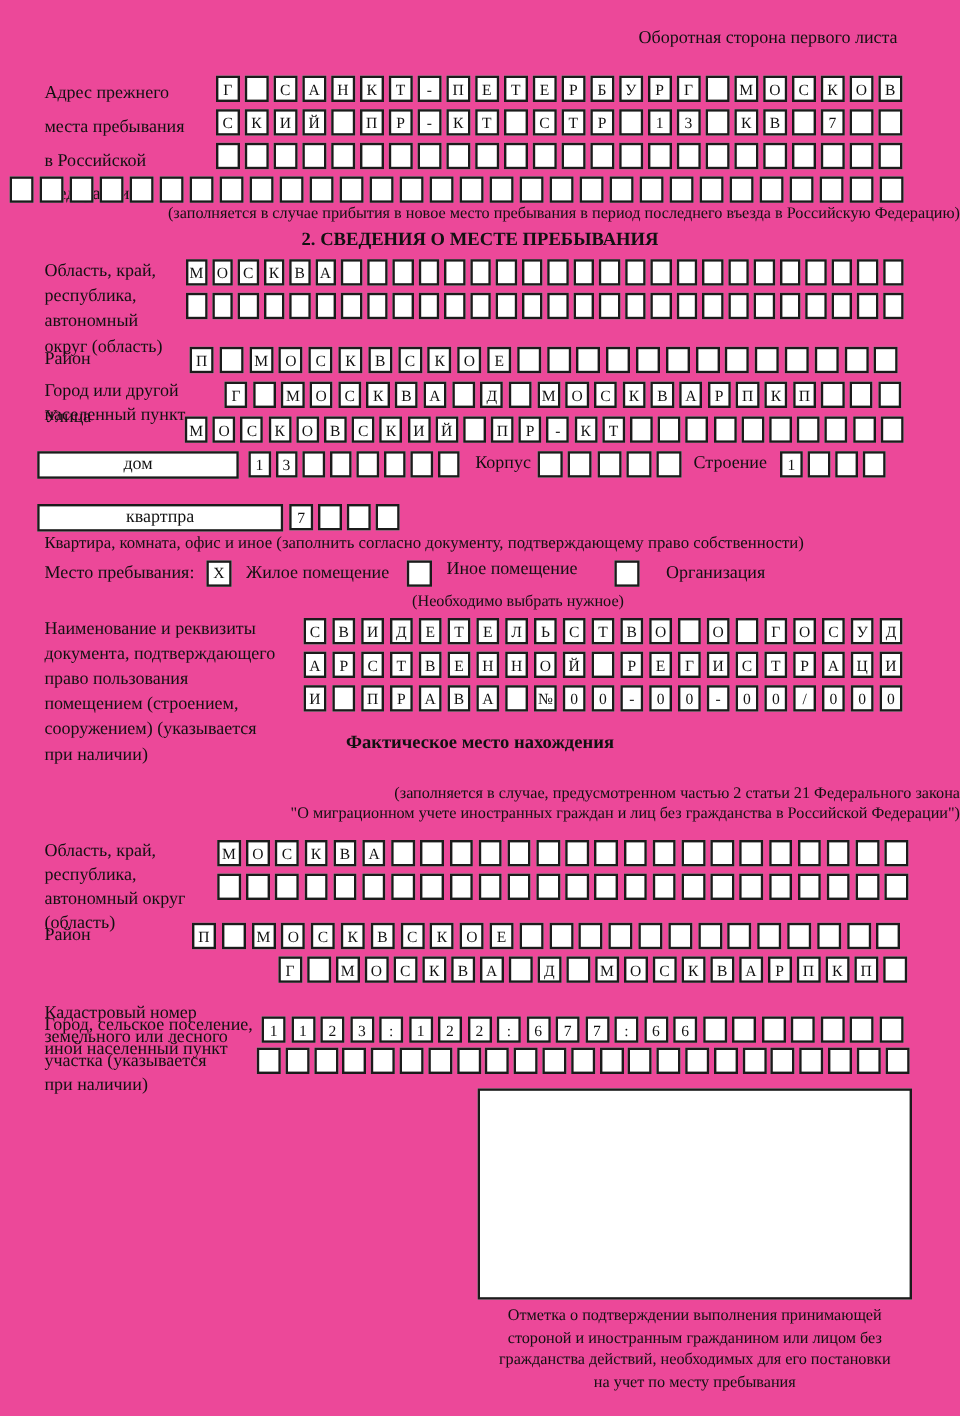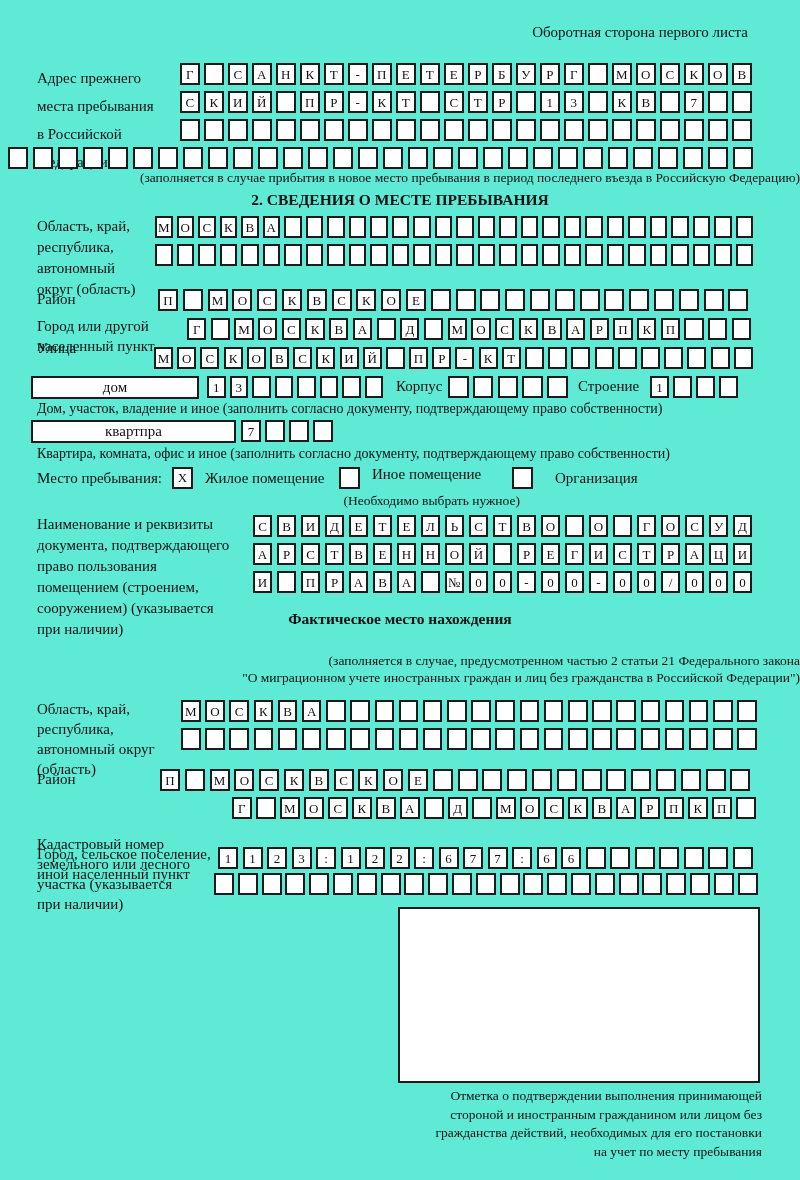--- a/index.html
+++ b/index.html
@@ -1,16 +1,16 @@
 <!DOCTYPE html>
 <html><head>
 <meta charset="utf-8">
 <style>
   html,body{margin:0;padding:0;background:#fff;}
-  .page{position:relative;width:800px;height:1180px;background:#5eead4;
+  .page{position:relative;width:800px;height:1180px;background:#ec4899;
         font-family:"Liberation Serif","DejaVu Serif",serif;color:#111;overflow:hidden;}
   .cellrow{position:absolute;display:flex;gap:var(--g,4px);}
   .cell{flex:none;width:var(--cw,19px);height:22px;box-sizing:border-box;
         border:2px solid #1b1b1b;background:#fff;display:flex;align-items:center;
         justify-content:center;font-size:13px;line-height:1;}
   .lbl{position:absolute;font-size:15px;line-height:19px;white-space:pre-line;}
   .note{position:absolute;font-size:13.5px;white-space:pre-line;}
   .center{left:0;width:800px;text-align:right;}
   .title{position:absolute;left:0;width:800px;text-align:center;
          font-weight:bold;font-size:15.5px;}
@@ -317,21 +317,20 @@
       <span class="cell"></span>
       <span class="cell"></span>
     </div>
   <div class="inl" style="left:578px;top:378px;">Строение</div>
   <div class="cellrow" style="left:650px;top:376px;--cw:19px;--g:4px;">
       <span class="cell">1</span>
       <span class="cell"></span>
       <span class="cell"></span>
       <span class="cell"></span>
     </div>
-  <div class="note" style="left:37px;top:401px;font-size:14px;">Дом, участок, владение и иное (заполнить согласно документу, подтверждающему право собственности)</div>
 
   <div class="labelbox" style="left:31px;top:420px;width:205px;">квартпра</div>
   <div class="cellrow" style="left:241px;top:420px;--cw:20px;--g:4px;">
       <span class="cell">7</span>
       <span class="cell"></span>
       <span class="cell"></span>
       <span class="cell"></span>
     </div>
   <div class="note" style="left:37px;top:446px;font-size:14px;">Квартира, комната, офис и иное (заполнить согласно документу, подтверждающему право собственности)</div>
 
@@ -584,18 +583,18 @@
       <span class="cell"></span>
       <span class="cell"></span>
       <span class="cell"></span>
       <span class="cell"></span>
       <span class="cell"></span>
       <span class="cell"></span>
       <span class="cell"></span>
     </div>
 
   <div class="stamp" style="left:398px;top:907px;width:362px;height:176px;"></div>
-  <div class="note" style="left:396px;top:1087px;width:366px;text-align:right;line-height:18.5px;">Отметка о подтверждении выполнения принимающей
+  <div class="note" style="left:396px;top:1087px;width:366px;text-align:center;line-height:18.5px;">Отметка о подтверждении выполнения принимающей
 стороной и иностранным гражданином или лицом без
 гражданства действий, необходимых для его постановки
 на учет по месту пребывания</div>
 
 </div>
 
 </body></html>

